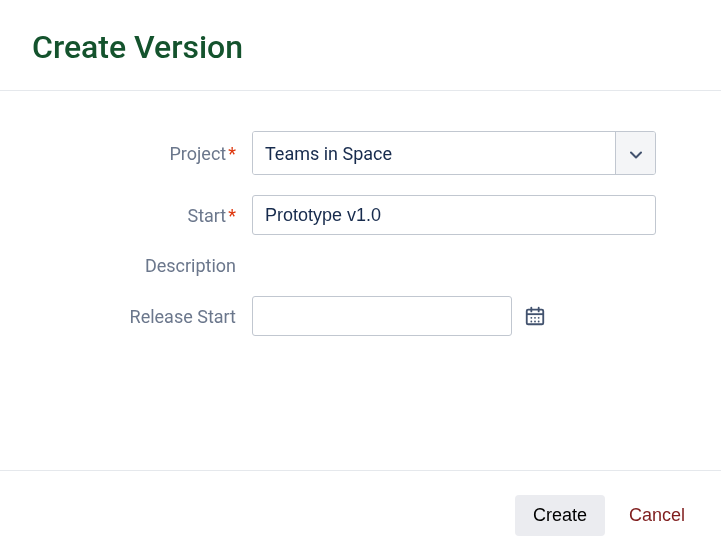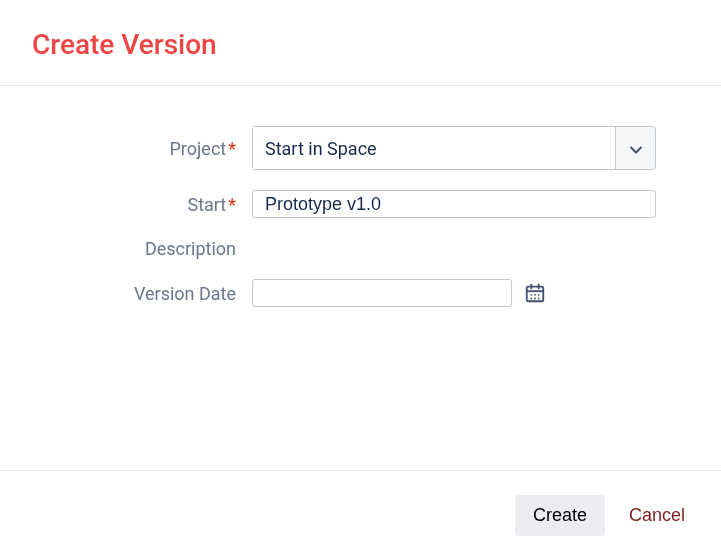--- a/index.html
+++ b/index.html
@@ -18,23 +18,23 @@
       width: 100%;
       height: 100%;
       display: flex;
       flex-direction: column;
     }
     .header {
       padding: 28px 32px 24px 32px;
       border-bottom: 1px solid #e5e8ec;
     }
     .header h1 {
-      font-size: 28px;
+      font-size: 32px;
       font-weight: 500;
-      color: #ef4444;
+      color: #14532d;
     }
     .form-body {
       flex: 1;
       padding: 40px 32px 20px 32px;
     }
     .form-row {
       display: flex;
       align-items: center;
       margin-bottom: 20px;
     }
@@ -48,21 +48,21 @@
     }
     .required {
       color: #DE350B;
       margin-left: 2px;
     }
     .field-wrap {
       display: flex;
       align-items: center;
     }
     .text-input {
-      height: 28px;
+      height: 40px;
       border: 1px solid #C1C7D0;
       border-radius: 3px;
       padding: 0 12px;
       font-size: 18px;
       color: #172B4D;
       background: #fff;
       outline: none;
     }
     .text-input::placeholder {
       color: #97A0AF;
@@ -142,21 +142,21 @@
   </div>
 
   <div class="form-body">
 
     <div class="form-row">
       <label class="form-label">
         <span>Project</span><span class="required">*</span>
       </label>
       <div class="field-wrap">
         <div class="select-wrap">
-          <div class="select-value">Start in Space</div>
+          <div class="select-value">Teams in Space</div>
           <div class="select-toggle">
             <span>
               <svg width="12" height="8" viewBox="0 0 12 8" fill="none">
                   <path d="M1 1.5 L6 6.5 L11 1.5" stroke="#42526E" stroke-width="2" fill="none" stroke-linecap="round" stroke-linejoin="round"></path>
                 </svg>
             </span>
           </div>
         </div>
       </div>
     </div>
@@ -169,21 +169,21 @@
         <input type="text" class="text-input input-wide" value="Prototype v1.0" style="">
       </div>
     </div>
 
     <div class="form-row">
       <label class="form-label">Description</label>
     </div>
 
 
     <div class="form-row">
-      <label class="form-label">Version Date</label>
+      <label class="form-label">Release Start</label>
       <div class="field-wrap">
         <input type="text" class="text-input input-date" value="" style="">
         <span class="calendar-icon">
           <svg width="22" height="22" viewBox="0 0 24 24">
               <rect x="3" y="5" width="18" height="16" rx="1.5" fill="none" stroke="#42526E" stroke-width="2"></rect>
               <line x1="3" y1="10" x2="21" y2="10" stroke="#42526E" stroke-width="2"></line>
               <line x1="8" y1="3" x2="8" y2="7" stroke="#42526E" stroke-width="2" stroke-linecap="round"></line>
               <line x1="16" y1="3" x2="16" y2="7" stroke="#42526E" stroke-width="2" stroke-linecap="round"></line>
               <circle cx="8" cy="14" r="1" fill="#42526E"></circle>
               <circle cx="12" cy="14" r="1" fill="#42526E"></circle>

